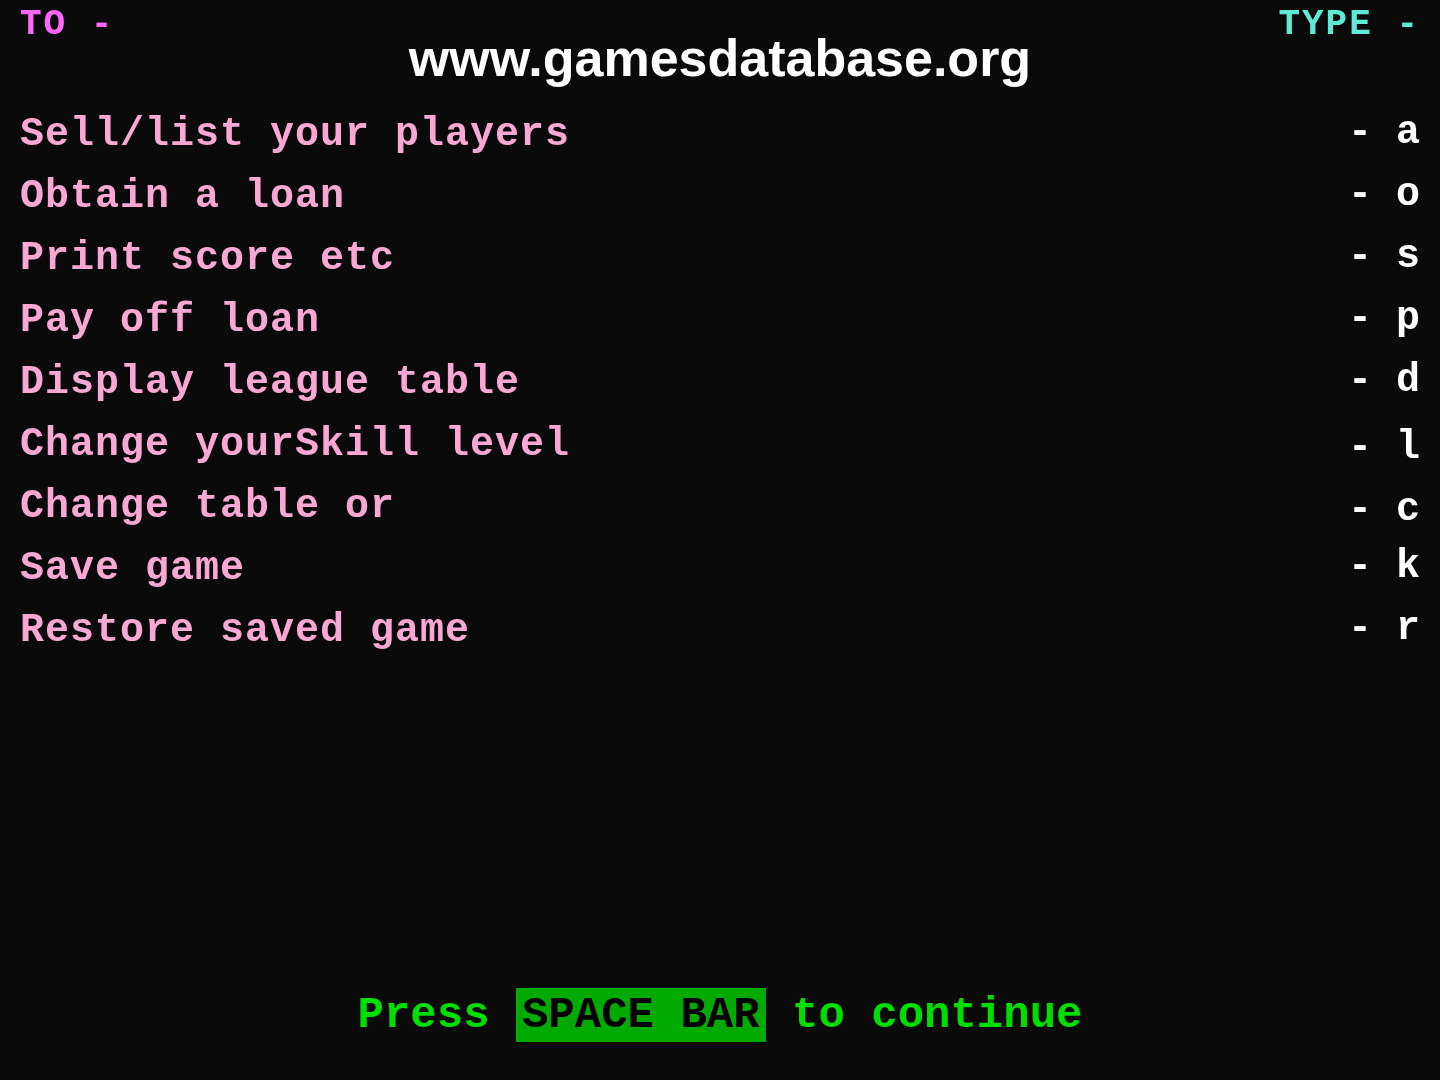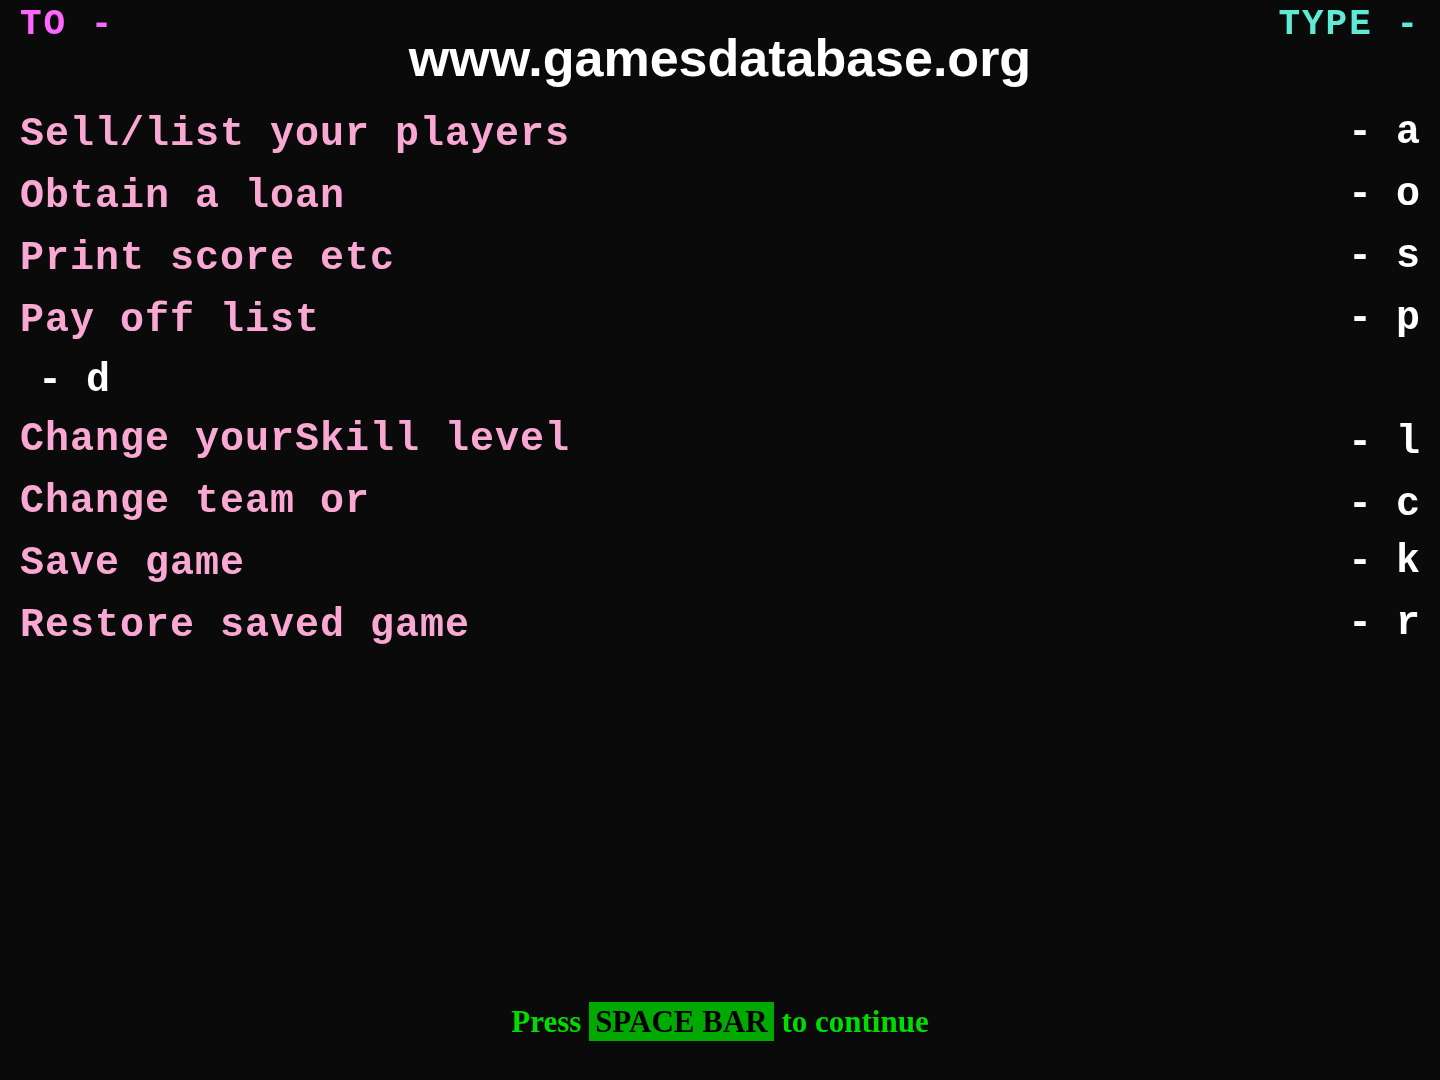--- a/index.html
+++ b/index.html
@@ -99,23 +99,23 @@
     .footer {
       position: absolute;
       bottom: 40px;
       left: 0;
       right: 0;
       text-align: center;
     }
 
     .footer-text {
       color: #00dd00;
-      font-size: 31px;
+      font-size: 44px;
       font-weight: bold;
-      font-family: Liberation Serif, serif;
+      font-family: Liberation Mono, monospace;
     }
 
     .spacebar-highlight {
       background: #00aa00;
       color: #000;
       padding: 2px 6px;
       font-weight: bold;
     }
   </style>
 </head>
@@ -139,39 +139,40 @@
       <span class="menu-item-text">Obtain a loan</span>
       <span class="menu-item-key">- o</span>
     </div>
 
     <div class="menu-item">
       <span class="menu-item-text">Print score etc</span>
       <span class="menu-item-key">- s</span>
     </div>
 
     <div class="menu-item">
-      <span class="menu-item-text">Pay off list</span>
+      <span class="menu-item-text">Pay off loan</span>
       <span class="menu-item-key">- p</span>
     </div>
 
     <div class="menu-item">
+      <span class="menu-item-text">Display league table</span>
       <span class="menu-item-key">- d</span>
     </div>
 
     <div class="menu-item">
       <div class="menu-item-multiline">
         <span class="menu-item-text">Change your</span>
         <span class="menu-item-text">Skill level</span>
       </div>
       <span class="menu-item-key" style="align-self:flex-end;">- l</span>
     </div>
 
     <div class="menu-item">
       <div class="menu-item-multiline">
-        <span class="menu-item-text">Change team or</span>
+        <span class="menu-item-text">Change table or</span>
       </div>
       <span class="menu-item-key" style="align-self:flex-end;">- c</span>
     </div>
 
     <div class="menu-item">
       <span class="menu-item-text">Save game</span>
       <span class="menu-item-key">- k</span>
     </div>
 
     <div class="menu-item">

